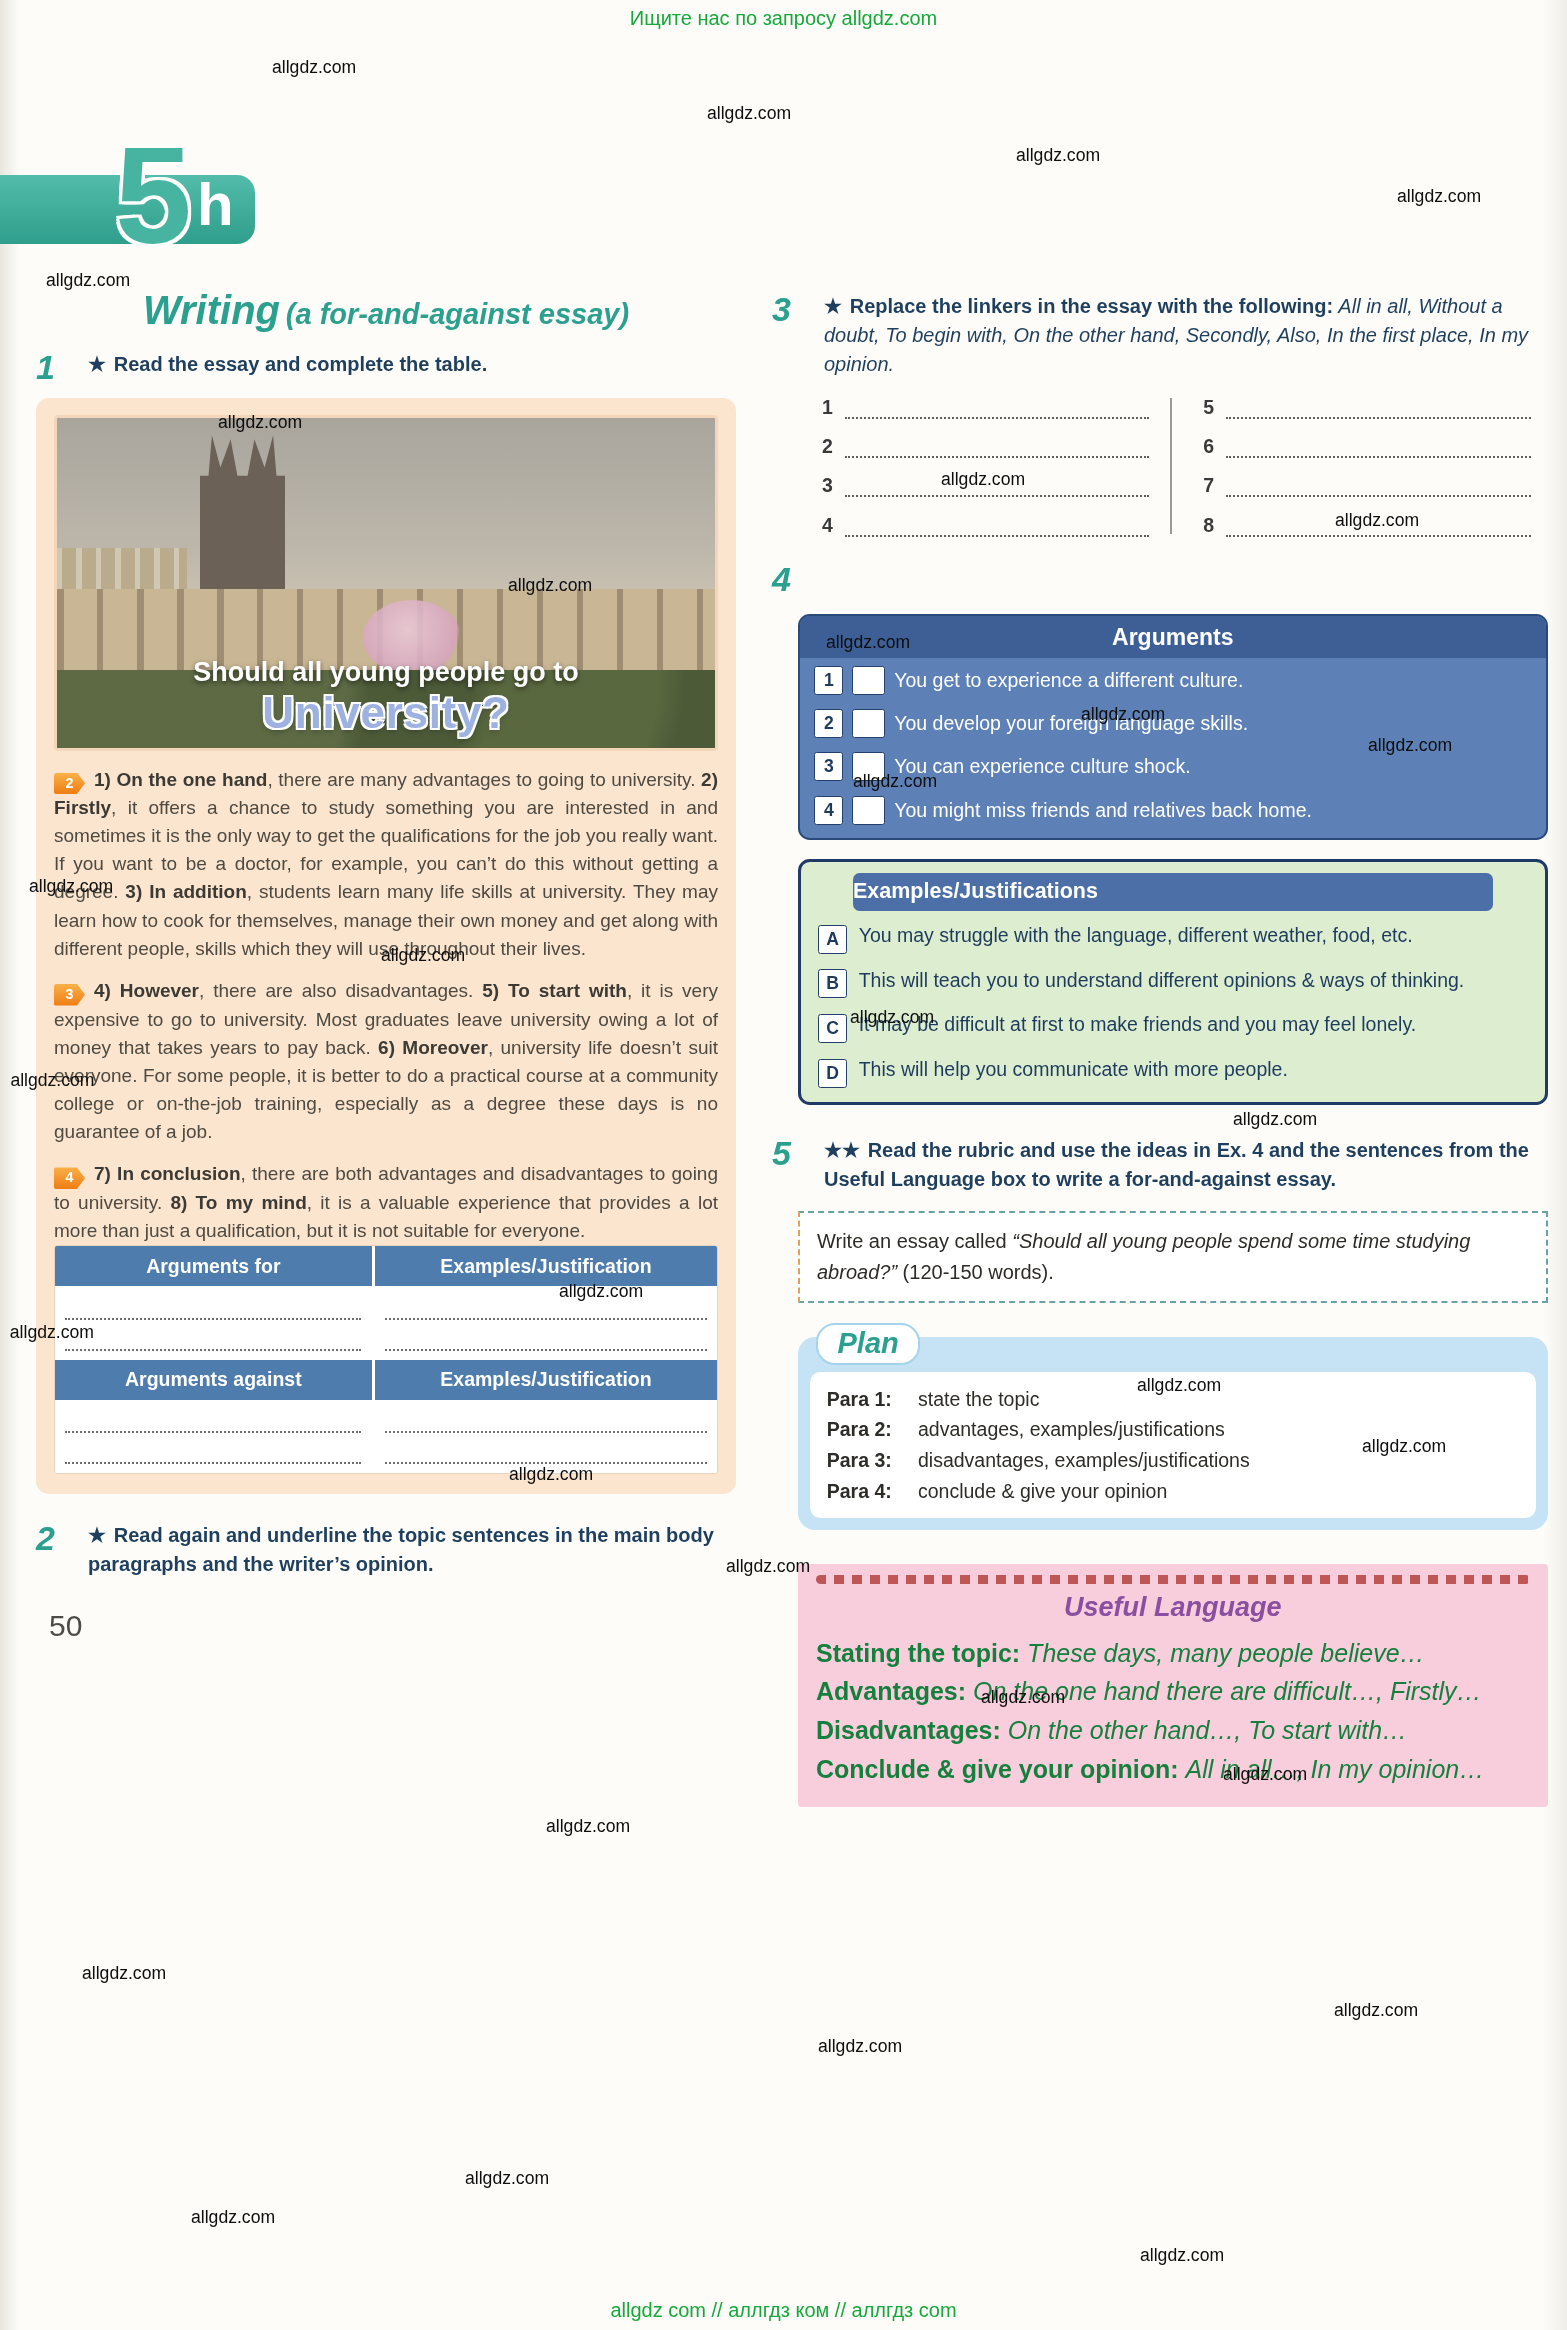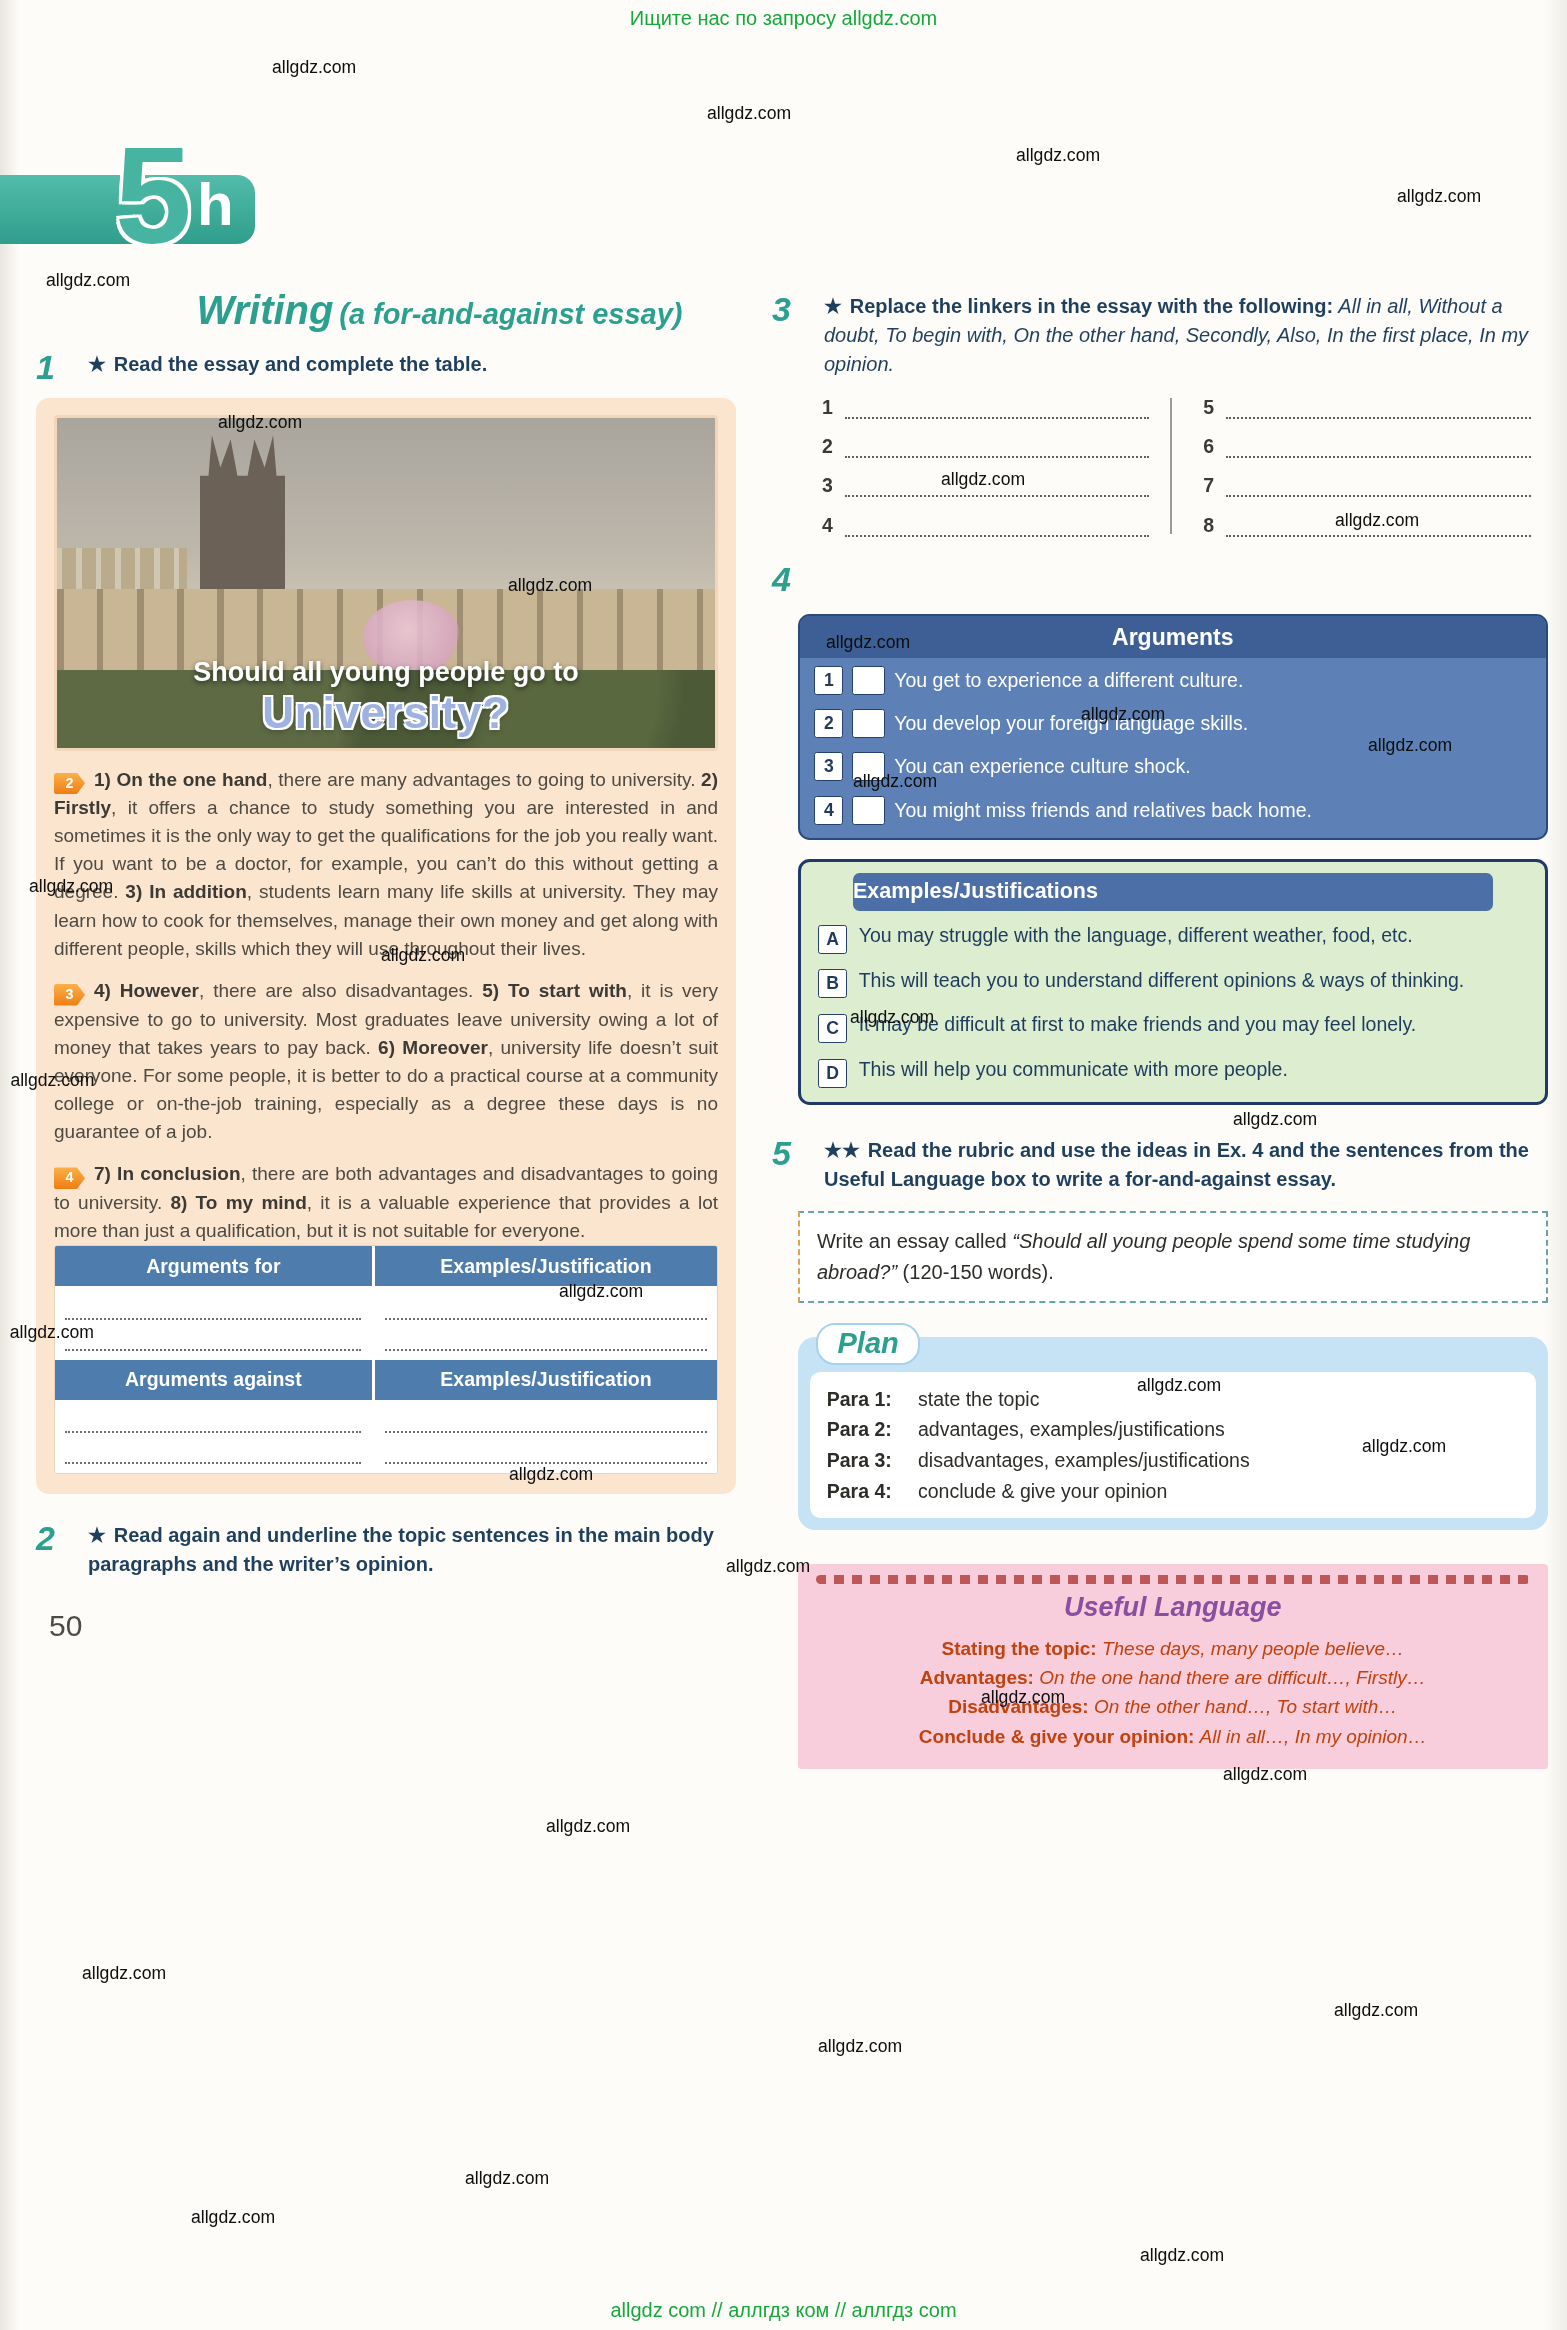--- a/index.html
+++ b/index.html
@@ -21,21 +21,21 @@
   .module-badge { position:absolute; left:0; top:175px; width:255px; height:69px;
     background:linear-gradient(180deg,#53bcaa,#2f9e8c); border-radius:0 18px 18px 0; z-index:5; }
   .m-num { position:absolute; left:115px; bottom:-6.5px; font-size:138px; line-height:.8; font-weight:bold; color:#46b4a1;
     text-shadow:-3.3px -3.3px 0 #fdfcf8,3.3px -3.3px 0 #fdfcf8,-3.3px 3.3px 0 #fff,3.3px 3.3px 0 #fff,0 -3.3px 0 #fdfcf8,0 3.3px 0 #fff,-3.3px 0 0 #fdfcf8,3.3px 0 0 #fdfcf8; }
   .m-letter { position:absolute; left:197px; bottom:5.2px; font-size:60px; font-weight:bold; color:#fff; }
 
   .columns { position:relative; display:flex; gap:36px; padding:288px 19.5px 0 36px; align-items:flex-start; }
   .col-left { width:700px; flex:none; }
   .col-right { flex:1; padding-top:3.9px; }
 
-  .page-title { margin-left:107px; color:#2ba08e; font-style:italic; font-weight:bold;text-align:center; }
+  .page-title { margin-left:107px; color:#2ba08e; font-style:italic; font-weight:bold; }
   .pt-main { font-size:40px; }
   .pt-sub { font-size:29px; }
 
   .ex-head { display:flex; gap:13px; margin-top:17px; }
   .ex-num { font-size:34px; font-weight:bold; color:#2ba08e; width:39px; flex:none; line-height:1; font-style:italic; }
   .ex-body { font-size:20px; font-weight:bold; color:#1f3f5e; line-height:1.45; }
   .star { color:#1f3f5e; margin-right:7.8px; }
   .linkers { font-style:italic; font-weight:normal; margin-left:5.2px; }
 
   
@@ -112,21 +112,21 @@
   .plan-tab { position:absolute; top:-14.3px; left:18px; background:#fff; border:2.6px solid #a5d2ec; border-radius:19px;
     padding:2.6px 19.5px; color:#2ba08e; font-weight:bold; font-style:italic; font-size:29px; }
   .plan-inner { background:#fff; border-radius:10.4px; padding:11.7px 17px; }
   .plan-row { display:flex; gap:14.3px; font-size:19.5px; color:#2e2c28; padding:3.9px 0; }
   .plan-label { font-weight:bold; width:77px; flex:none; }
 
   .ul-box { margin:34px 0 0 26px; background:#f8cedd; padding:10.4px 18px 18px; border-radius:3.9px; }
   .ul-stitch { height:9.8px; border-radius:5.2px; margin-bottom:7.8px; opacity:.85;
     background:repeating-linear-gradient(90deg,#b5413f 0 10.4px,transparent 10.4px 18px); }
   .ul-title { text-align:center; color:#8a4fa0; font-weight:bold; font-style:italic; font-size:27px; margin-bottom:10.4px; }
-  .ul-row { font-size:19px; color:#c2410c; line-height:1.55;text-align:center; }
+  .ul-row { font-size:25px; color:#15803d; line-height:1.55; }
   .ul-label { font-weight:bold; }
   .ul-text { font-style:italic; }
 </style>
 </head>
 <body>
 
 <div class="wm-top">Ищите нас по запросу allgdz.com</div>
 
 <div class="module-badge">
   <span class="m-num">5</span>

